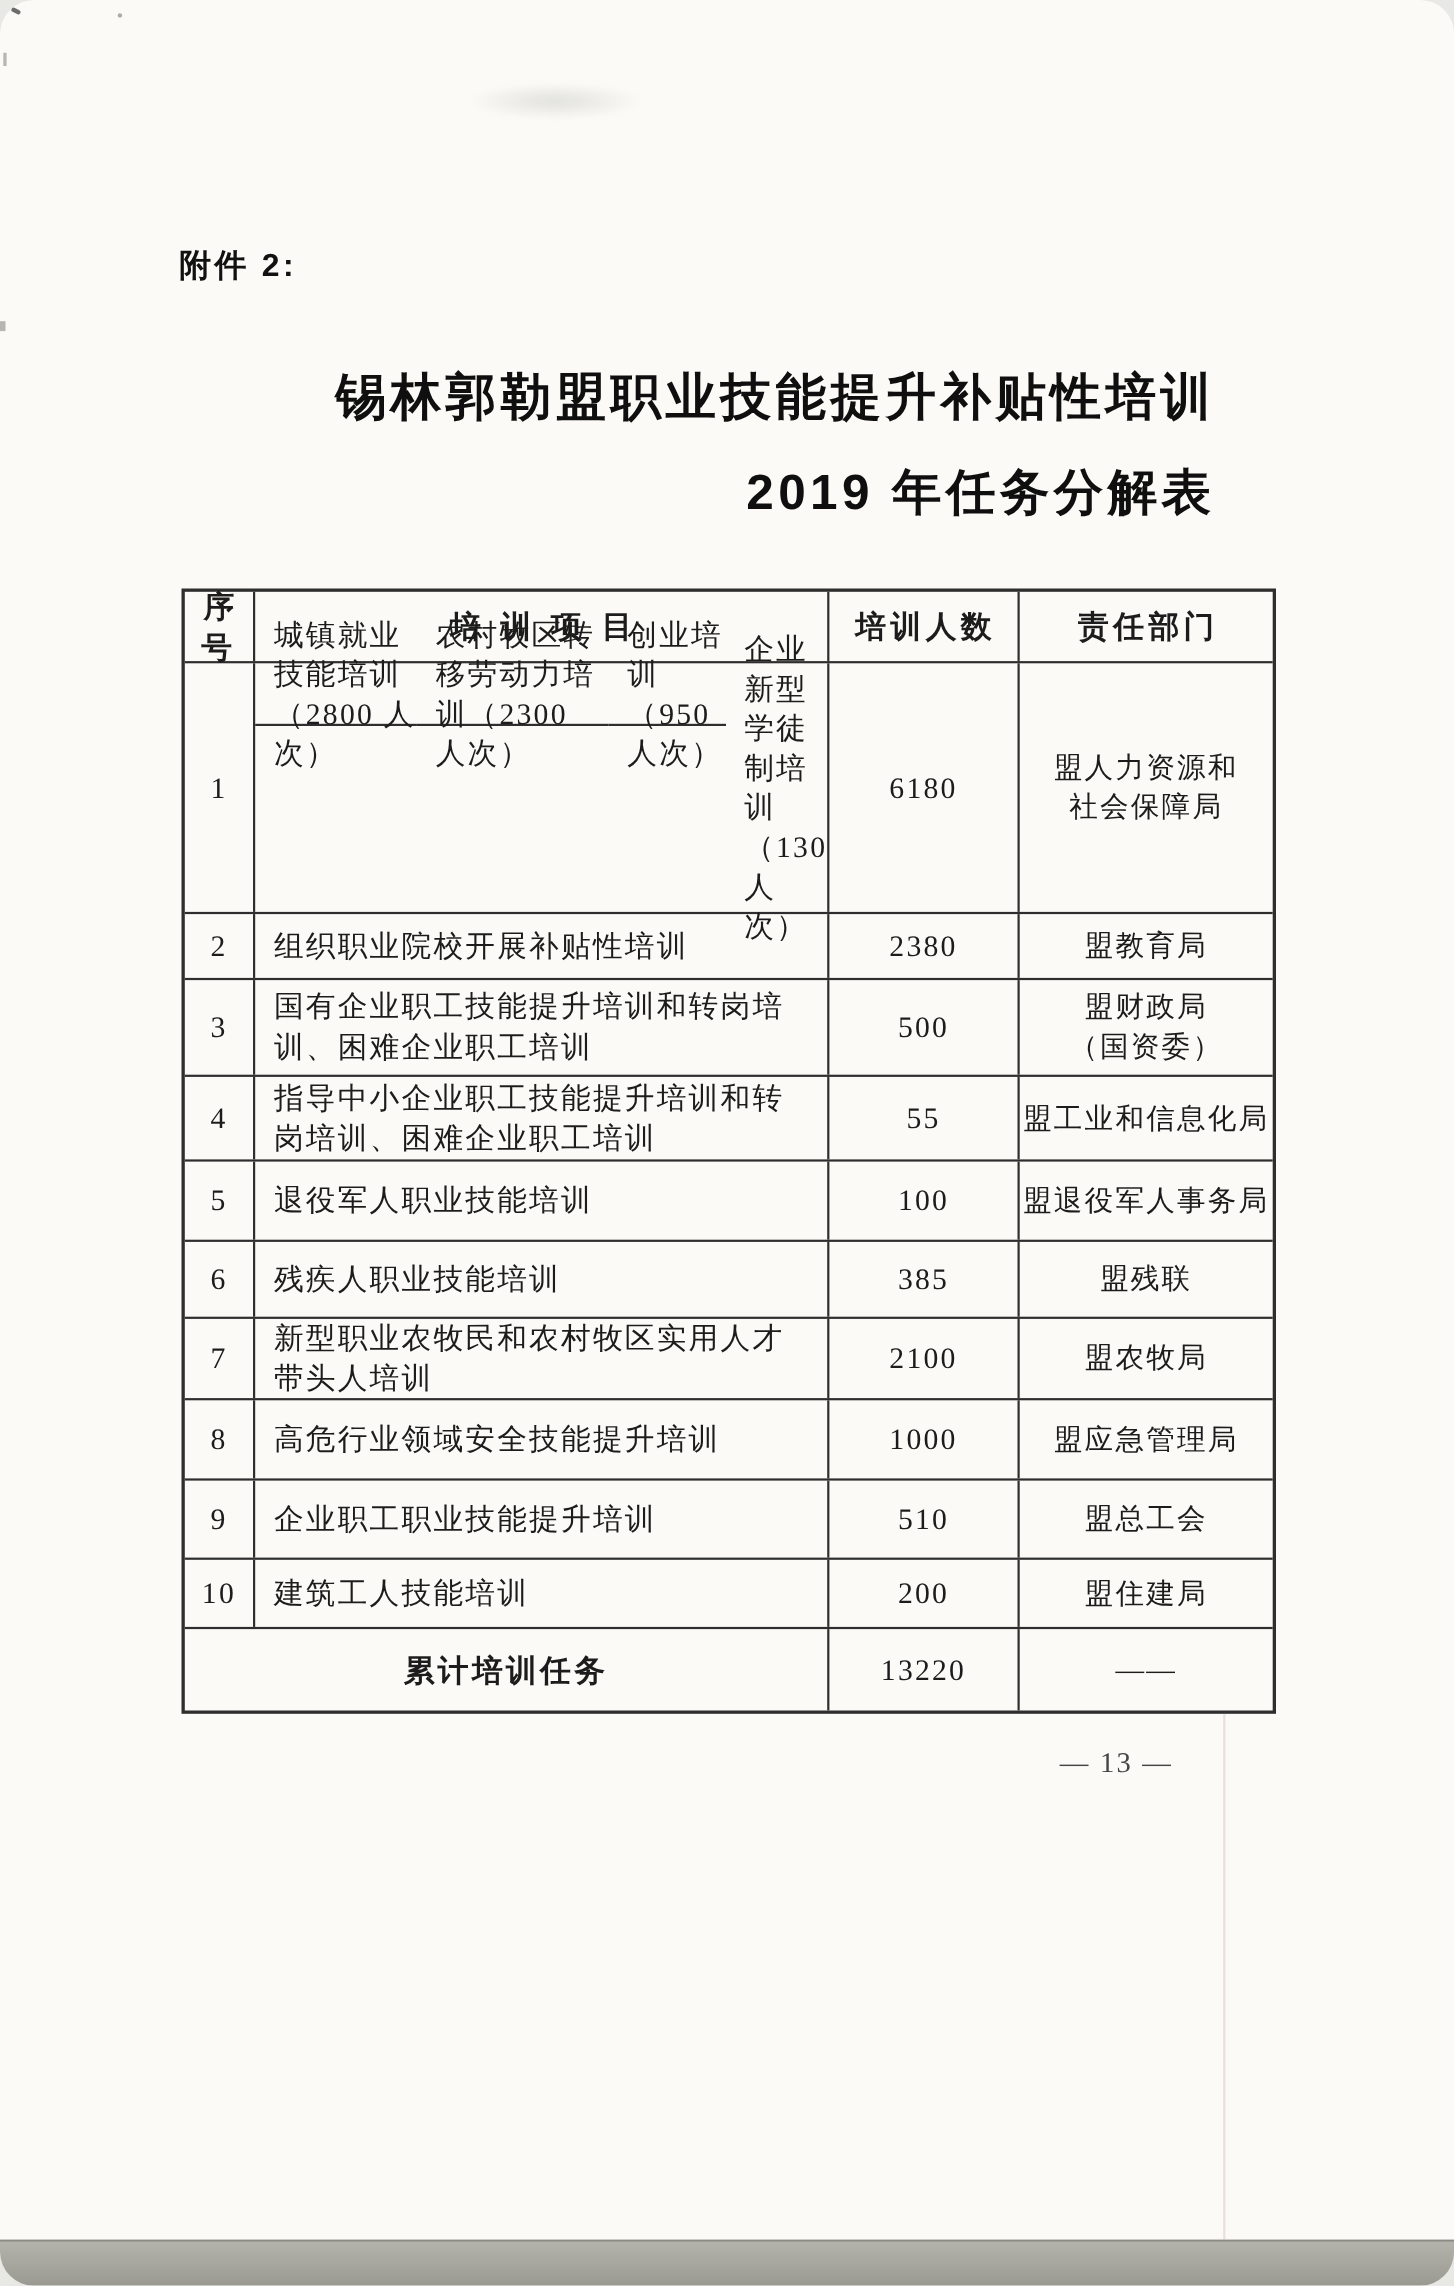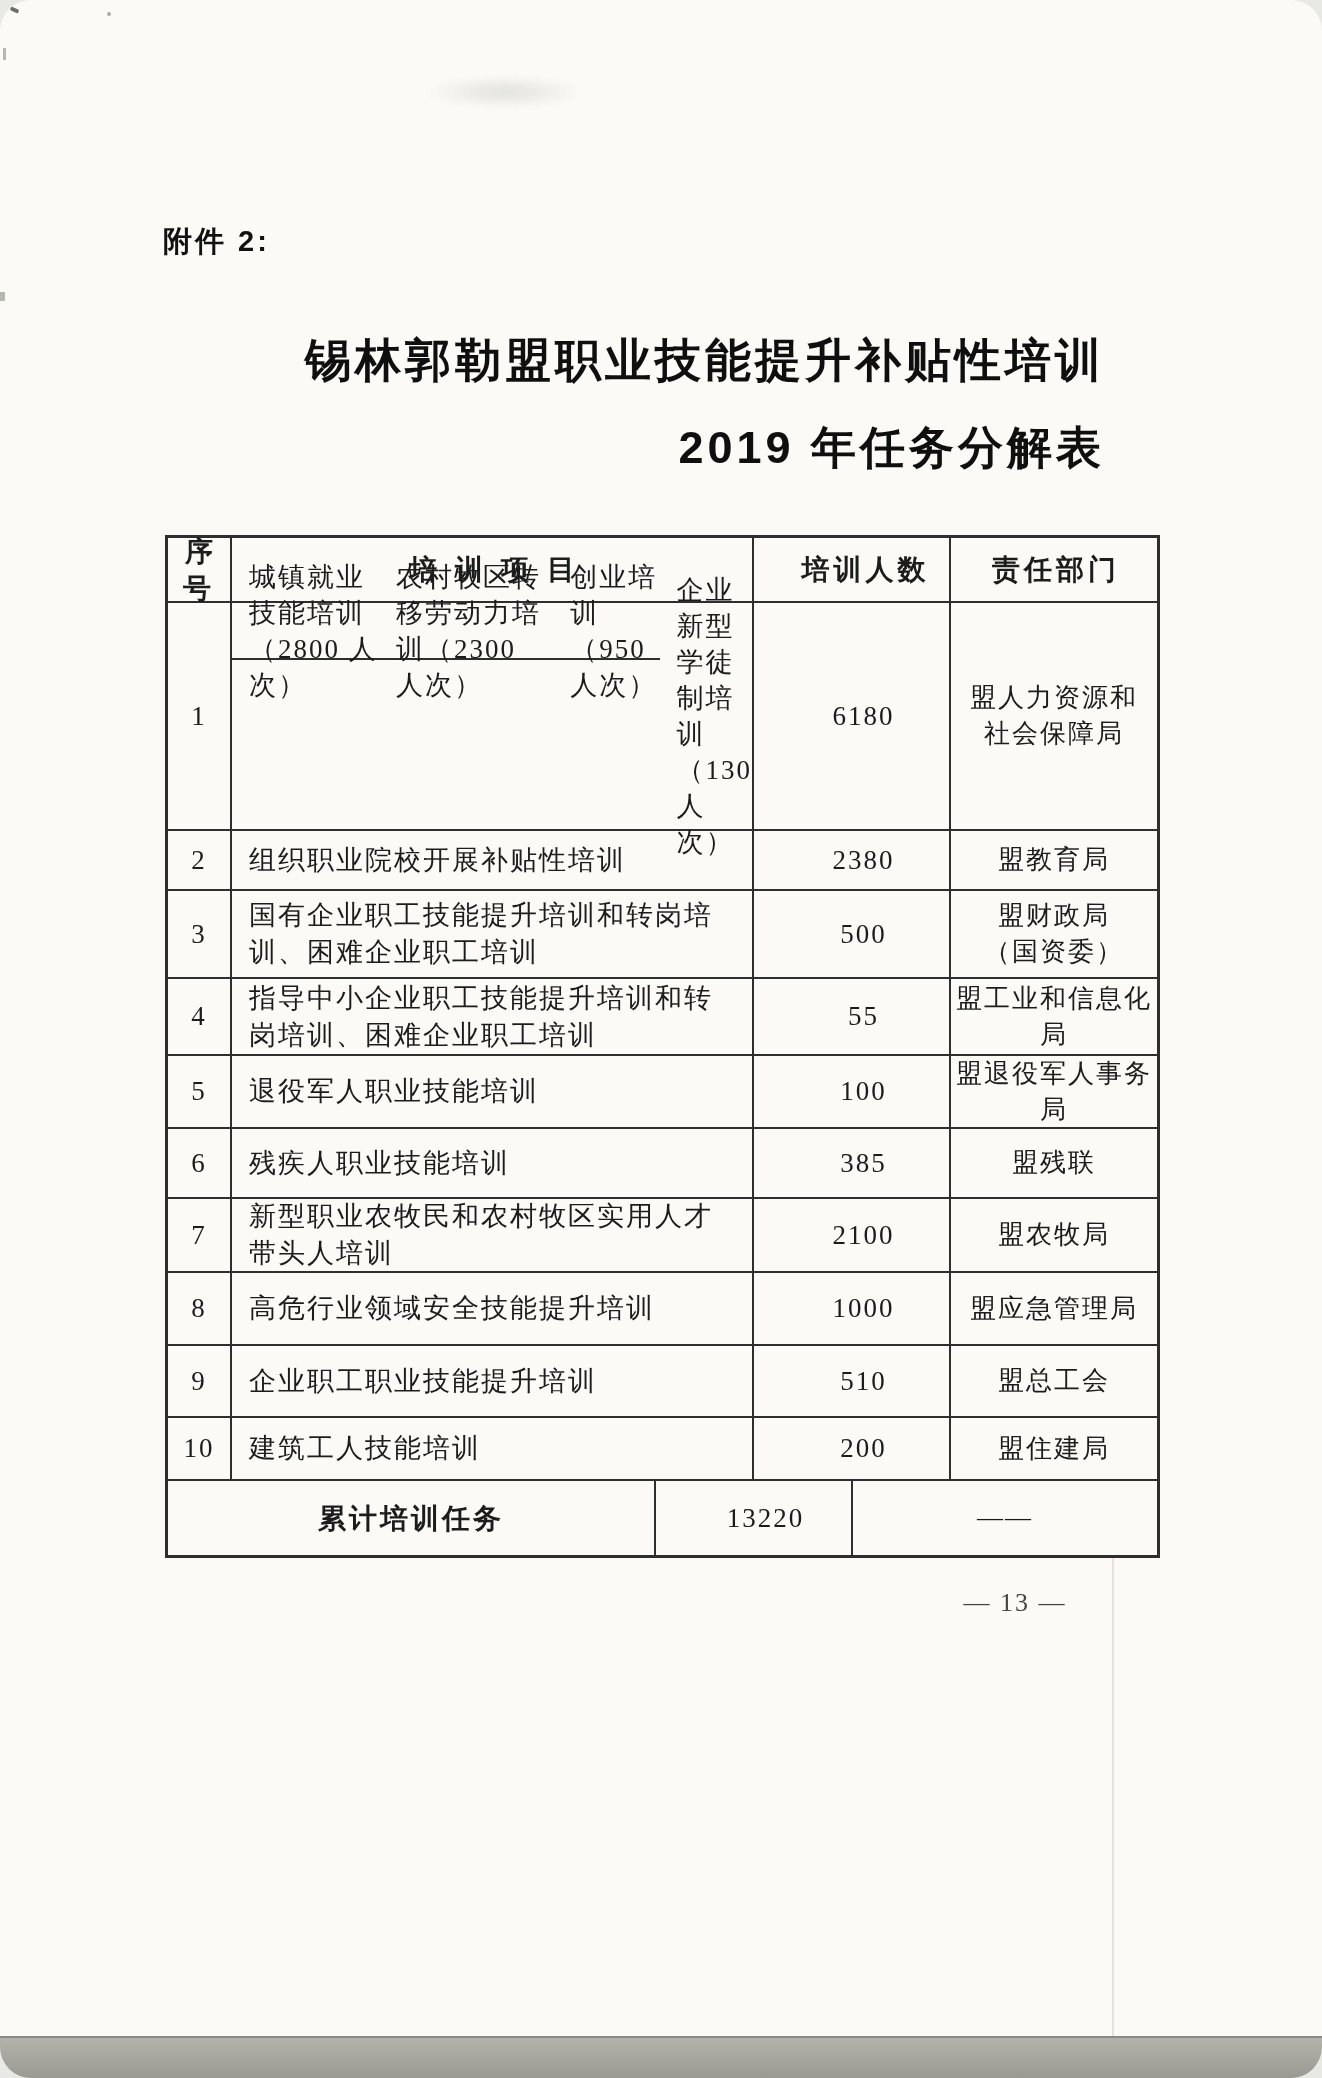--- a/index.html
+++ b/index.html
@@ -34,23 +34,23 @@
   .tr:last-child { border-bottom:none; }
   .cell {
     display:flex; align-items:center; justify-content:center;
     border-right:2px solid #2e2e2e;
     font-size:27px; line-height:37px; white-space:pre-line;
     letter-spacing:2px; text-align:center;
   }
   .cell.last { border-right:none; }
   .c-no   { width:64px; }
   .c-proj { width:522px; justify-content:flex-start; text-align:left; padding-left:17px; }
-  .c-num  { width:173px;margin-left:24px; }
+  .c-num  { width:173px; }
   .c-dept { flex:1; font-size:26px; line-height:36px; }
-  .c-merged { width:488px; }
+  .c-merged { width:586px; }
   .th {
     font-family:"Liberation Sans", sans-serif; font-weight:bold;
     font-size:28px; letter-spacing:4px; text-indent:4px;
     justify-content:center; text-align:center; padding-left:0;
   }
   .proj-head { letter-spacing:18px; text-indent:18px; }
   .proj-stack { width:522px; display:flex; flex-direction:row; border-right:2px solid #2e2e2e; }
   .proj-stack .sub {
     height:57px; border-bottom:2px solid #2e2e2e; border-right:none;
     display:flex; align-items:center; justify-content:flex-start;

